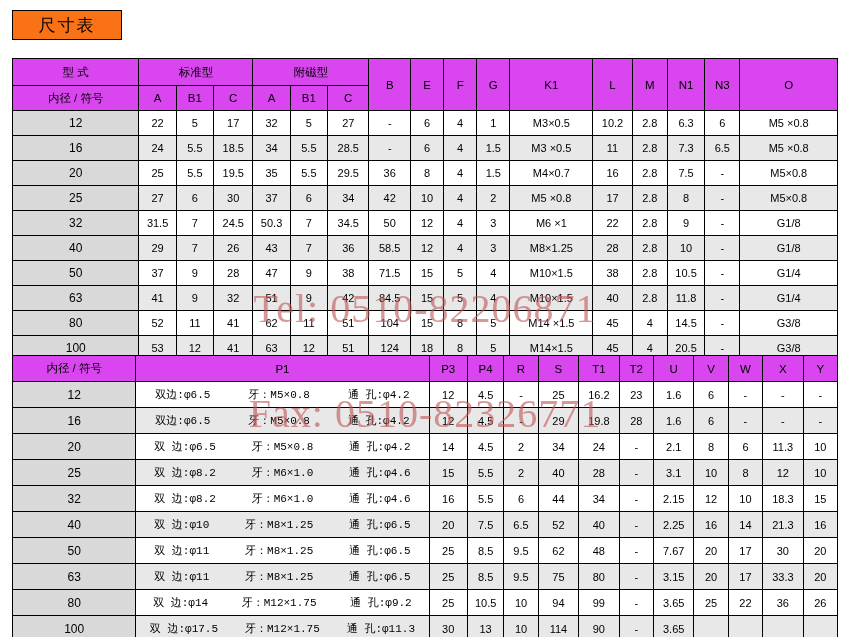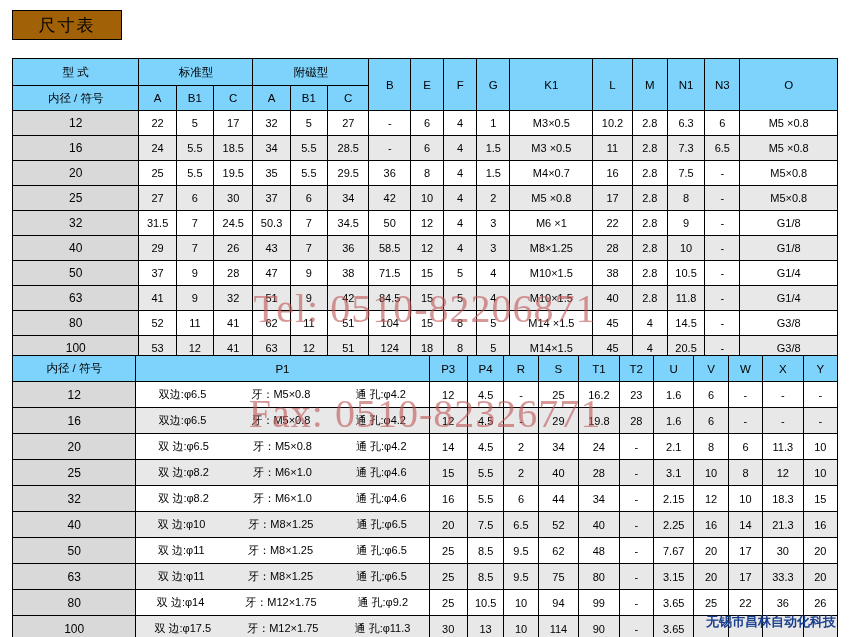--- a/index.html
+++ b/index.html
@@ -12,21 +12,21 @@
   }
   #page{
     position:relative;
     width:850px;height:637px;
   }
   .title-box{
     position:absolute;
     left:12px;top:10px;
     width:108px;height:28px;
     border:1px solid #000;
-    background:#a16207;
+    background:#f97316;
     display:flex;align-items:center;justify-content:center;
     font-size:17px;
     letter-spacing:2px;
     color:#000;
   }
   table{
     border-collapse:collapse;
     table-layout:fixed;
     font-size:11px;
     color:#000;
@@ -49,30 +49,30 @@
     left:12px;top:355px;
     width:826px;
   }
   #t1 tr{height:25px;}
   #t2 tr{height:26px;}
   #t1 tr.hdr1{height:27px;}
   #t1 tr.hdr2{height:25px;}
   .gray{background:#d9d9d9;}
   .lgray{background:#e8e8e8;}
   .white{background:#ffffff;}
-  .hdrcell{background:#7dd3fc;font-size:11.5px;}
+  .hdrcell{background:#d946ef;font-size:11.5px;}
   .firstcol{font-size:12px;}
   .p1cell{font-size:11px;}
   .p1inner{
     display:flex;
     width:100%;
     justify-content:space-around;
     align-items:center;
   }
-  .p1inner span{padding:0 4px;}
+  .p1inner span{padding:0 4px;font-family:Liberation Mono, monospace;}
   .watermark{
     position:absolute;
     left:0;
     width:850px;
     text-align:center;
     color:#c05a5a;
     opacity:.62;
     font-size:40px;
     font-family:"Liberation Serif","DejaVu Serif",serif;
     letter-spacing:1px;
@@ -575,14 +575,13 @@
           <td class="lgray"></td>
           <td class="lgray"></td>
           <td class="lgray"></td>
         </tr>
       </tbody>
   </table>
 
   <div class="watermark" id="wm1">Tel: 0510-82206871</div>
   <div class="watermark" id="wm2">Fax: 0510-82326771</div>
 
-  <div class="company">无锡市昌林自动化科技</div>
 </div>
 
 </body></html>

